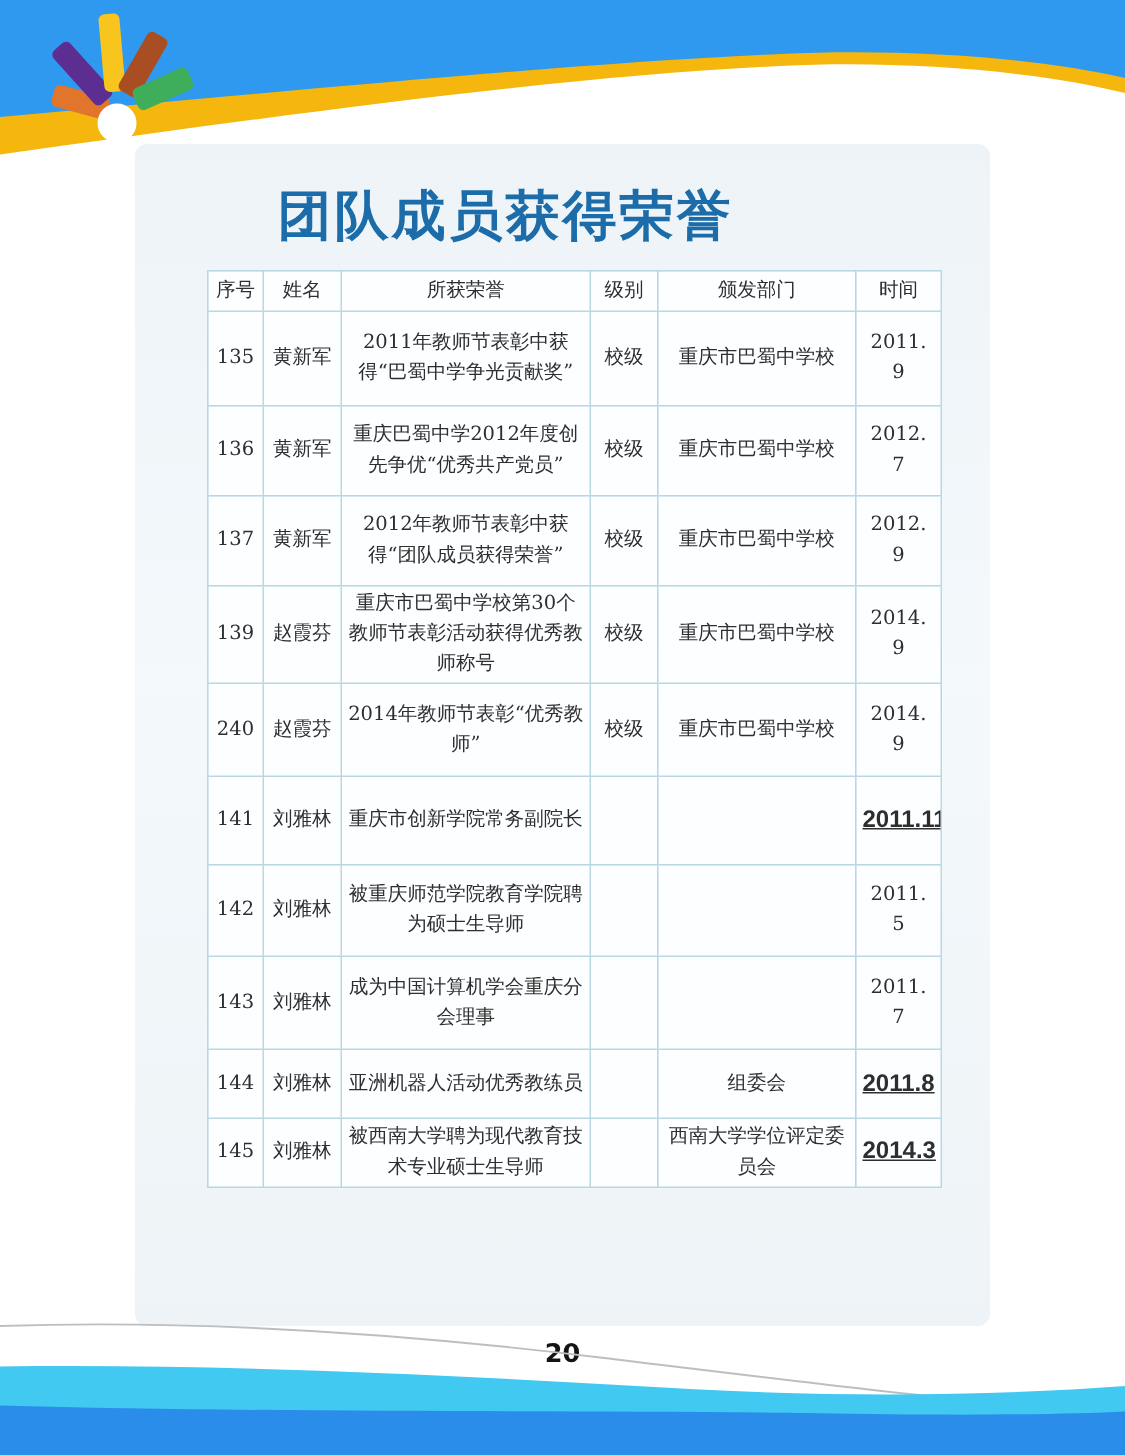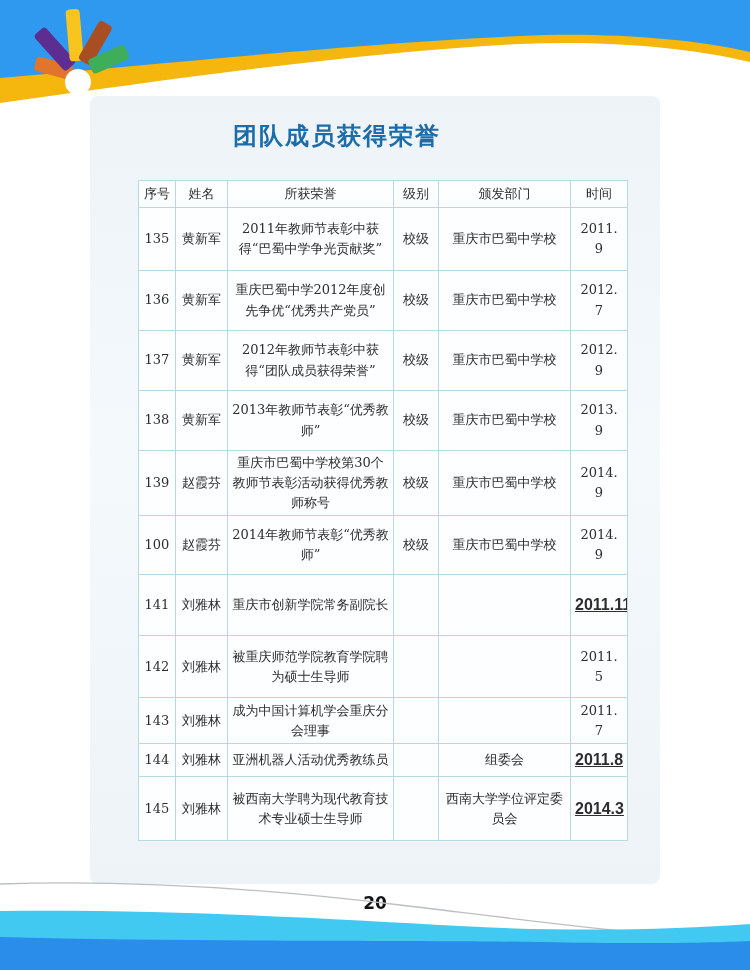--- a/index.html
+++ b/index.html
@@ -25,21 +25,21 @@
   .top-decor{position:absolute;left:0;top:0;width:750px;height:115px;}
   .fan-logo{position:absolute;left:8px;top:2px;width:150px;height:100px;}
   
   .panel{
     position:absolute;left:90px;top:96px;width:570px;height:788px;
     background:linear-gradient(180deg,#edf3f7 0%,#f4f9fc 45%,#eef3f7 100%);
     border-radius:8px;
   }
   .page-title{
     position:absolute;left:90px;top:120px;width:494px;
-    text-align:center;font-size:24px;font-weight:bold;letter-spacing:2px;
+    text-align:center;font-size:36px;font-weight:bold;letter-spacing:2px;
     color:var(--title-color);
     font-family:"Liberation Sans",sans-serif;
   }
   
   table.honors{
     position:absolute;left:138px;top:180px;width:489px;
     border-collapse:collapse;table-layout:fixed;
     font-family:"DejaVu Serif","Liberation Serif",serif;
     font-size:13px;color:var(--text-color);
   }
@@ -138,40 +138,32 @@
 
     <tr>
       <td>137</td>
       <td>黄新军</td>
       <td>2012年教师节表彰中获得“团队成员获得荣誉”</td>
       <td>校级</td>
       <td>重庆市巴蜀中学校</td>
       <td>2012. 9</td>
     </tr>
 
-    <tr>
-      <td>138</td>
-      <td>黄新军</td>
-      <td>2013年教师节表彰“优秀教师”</td>
-      <td>校级</td>
-      <td>重庆市巴蜀中学校</td>
-      <td>2013. 9</td>
-    </tr>
 
     <tr>
       <td>139</td>
       <td>赵霞芬</td>
       <td>重庆市巴蜀中学校第30个教师节表彰活动获得优秀教师称号</td>
       <td>校级</td>
       <td>重庆市巴蜀中学校</td>
       <td>2014. 9</td>
     </tr>
 
     <tr>
-      <td>100</td>
+      <td>240</td>
       <td>赵霞芬</td>
       <td>2014年教师节表彰“优秀教师”</td>
       <td>校级</td>
       <td>重庆市巴蜀中学校</td>
       <td>2014. 9</td>
     </tr>
 
     <tr>
       <td>141</td>
       <td>刘雅林</td>

